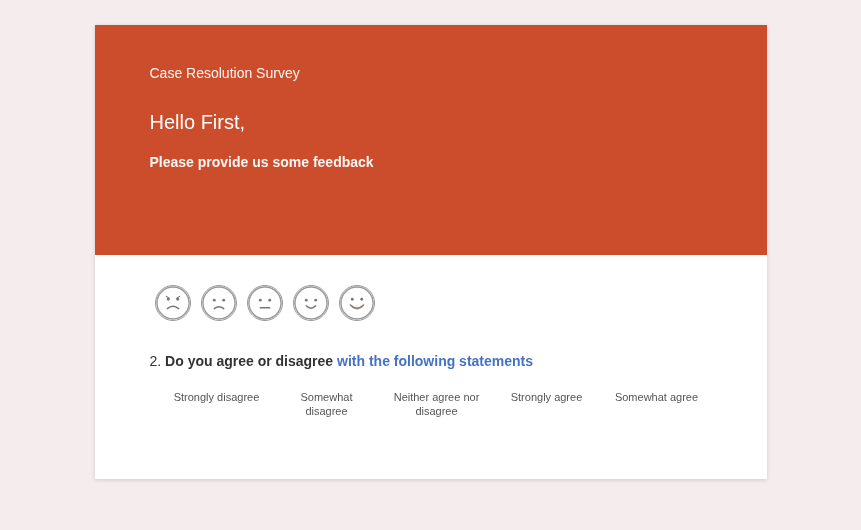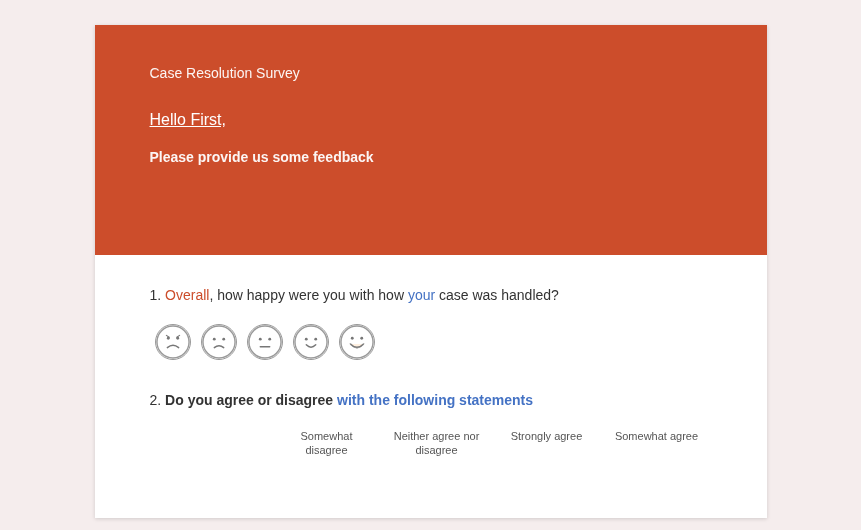--- a/index.html
+++ b/index.html
@@ -39,24 +39,23 @@
     }
 
     .survey-title {
       font-size: 14px;
       font-weight: normal;
       margin-bottom: 30px;
       opacity: 0.95;
     }
 
     .survey-greeting {
-      font-size: 16px;
+      font-size: 20px;
       margin-bottom: 20px;
       font-weight: normal;
-      text-decoration: underline;
     }
 
     .survey-subtitle {
       font-size: 14px;
       font-weight: bold;
       opacity: 0.95;
     }
 
     .survey-body {
       background: #fff;
@@ -155,23 +154,20 @@
 
     <div class="survey-header">
       <div class="survey-title">Case Resolution Survey</div>
       <div class="survey-greeting">Hello First,</div>
       <div class="survey-subtitle">Please provide us some feedback</div>
     </div>
 
     <div class="survey-body">
 
       <div class="question-block">
-        <div class="question-text">
-          <span>1. </span><span class="highlight">Overall</span><span>, how happy were you with how </span><span class="highlight-blue">your</span><span> case was handled?</span>
-        </div>
         <div class="emoji-row">
 
           <div class="emoji-face">
             <svg class="face-svg" viewBox="0 0 36 36" fill="none" xmlns="http://www.w3.org/2000/svg">
               <circle cx="18" cy="18" r="17" stroke="#999" stroke-width="1.5" fill="white"></circle>
               <circle cx="13" cy="14" r="1.5" fill="#777"></circle>
               <circle cx="23" cy="14" r="1.5" fill="#777"></circle>
               <path d="M12 24 Q18 19 24 24" stroke="#777" stroke-width="1.5" fill="none" stroke-linecap="round"></path>
               <path d="M11 11 L14 13" stroke="#777" stroke-width="1.2" stroke-linecap="round"></path>
               <path d="M25 11 L22 13" stroke="#777" stroke-width="1.2" stroke-linecap="round"></path>
@@ -219,20 +215,23 @@
       </div>
 
       <div class="question-block">
         <div class="question-text agree-disagree-question">
           <span>2. </span><strong>Do you agree or disagree <span class="highlight-blue">with the following statements</span></strong>
         </div>
 
         <div class="scale-header-container">
           <div class="scale-columns">
             <div class="scale-col">
+              <span>Strongly disagree</span>
+            </div>
+            <div class="scale-col">
               <span>Somewhat<br>disagree</span>
             </div>
             <div class="scale-col">
               <span>Neither agree nor<br>disagree</span>
             </div>
             <div class="scale-col">
               <span>Strongly agree</span>
             </div>
             <div class="scale-col">
               <span>Somewhat agree</span>

